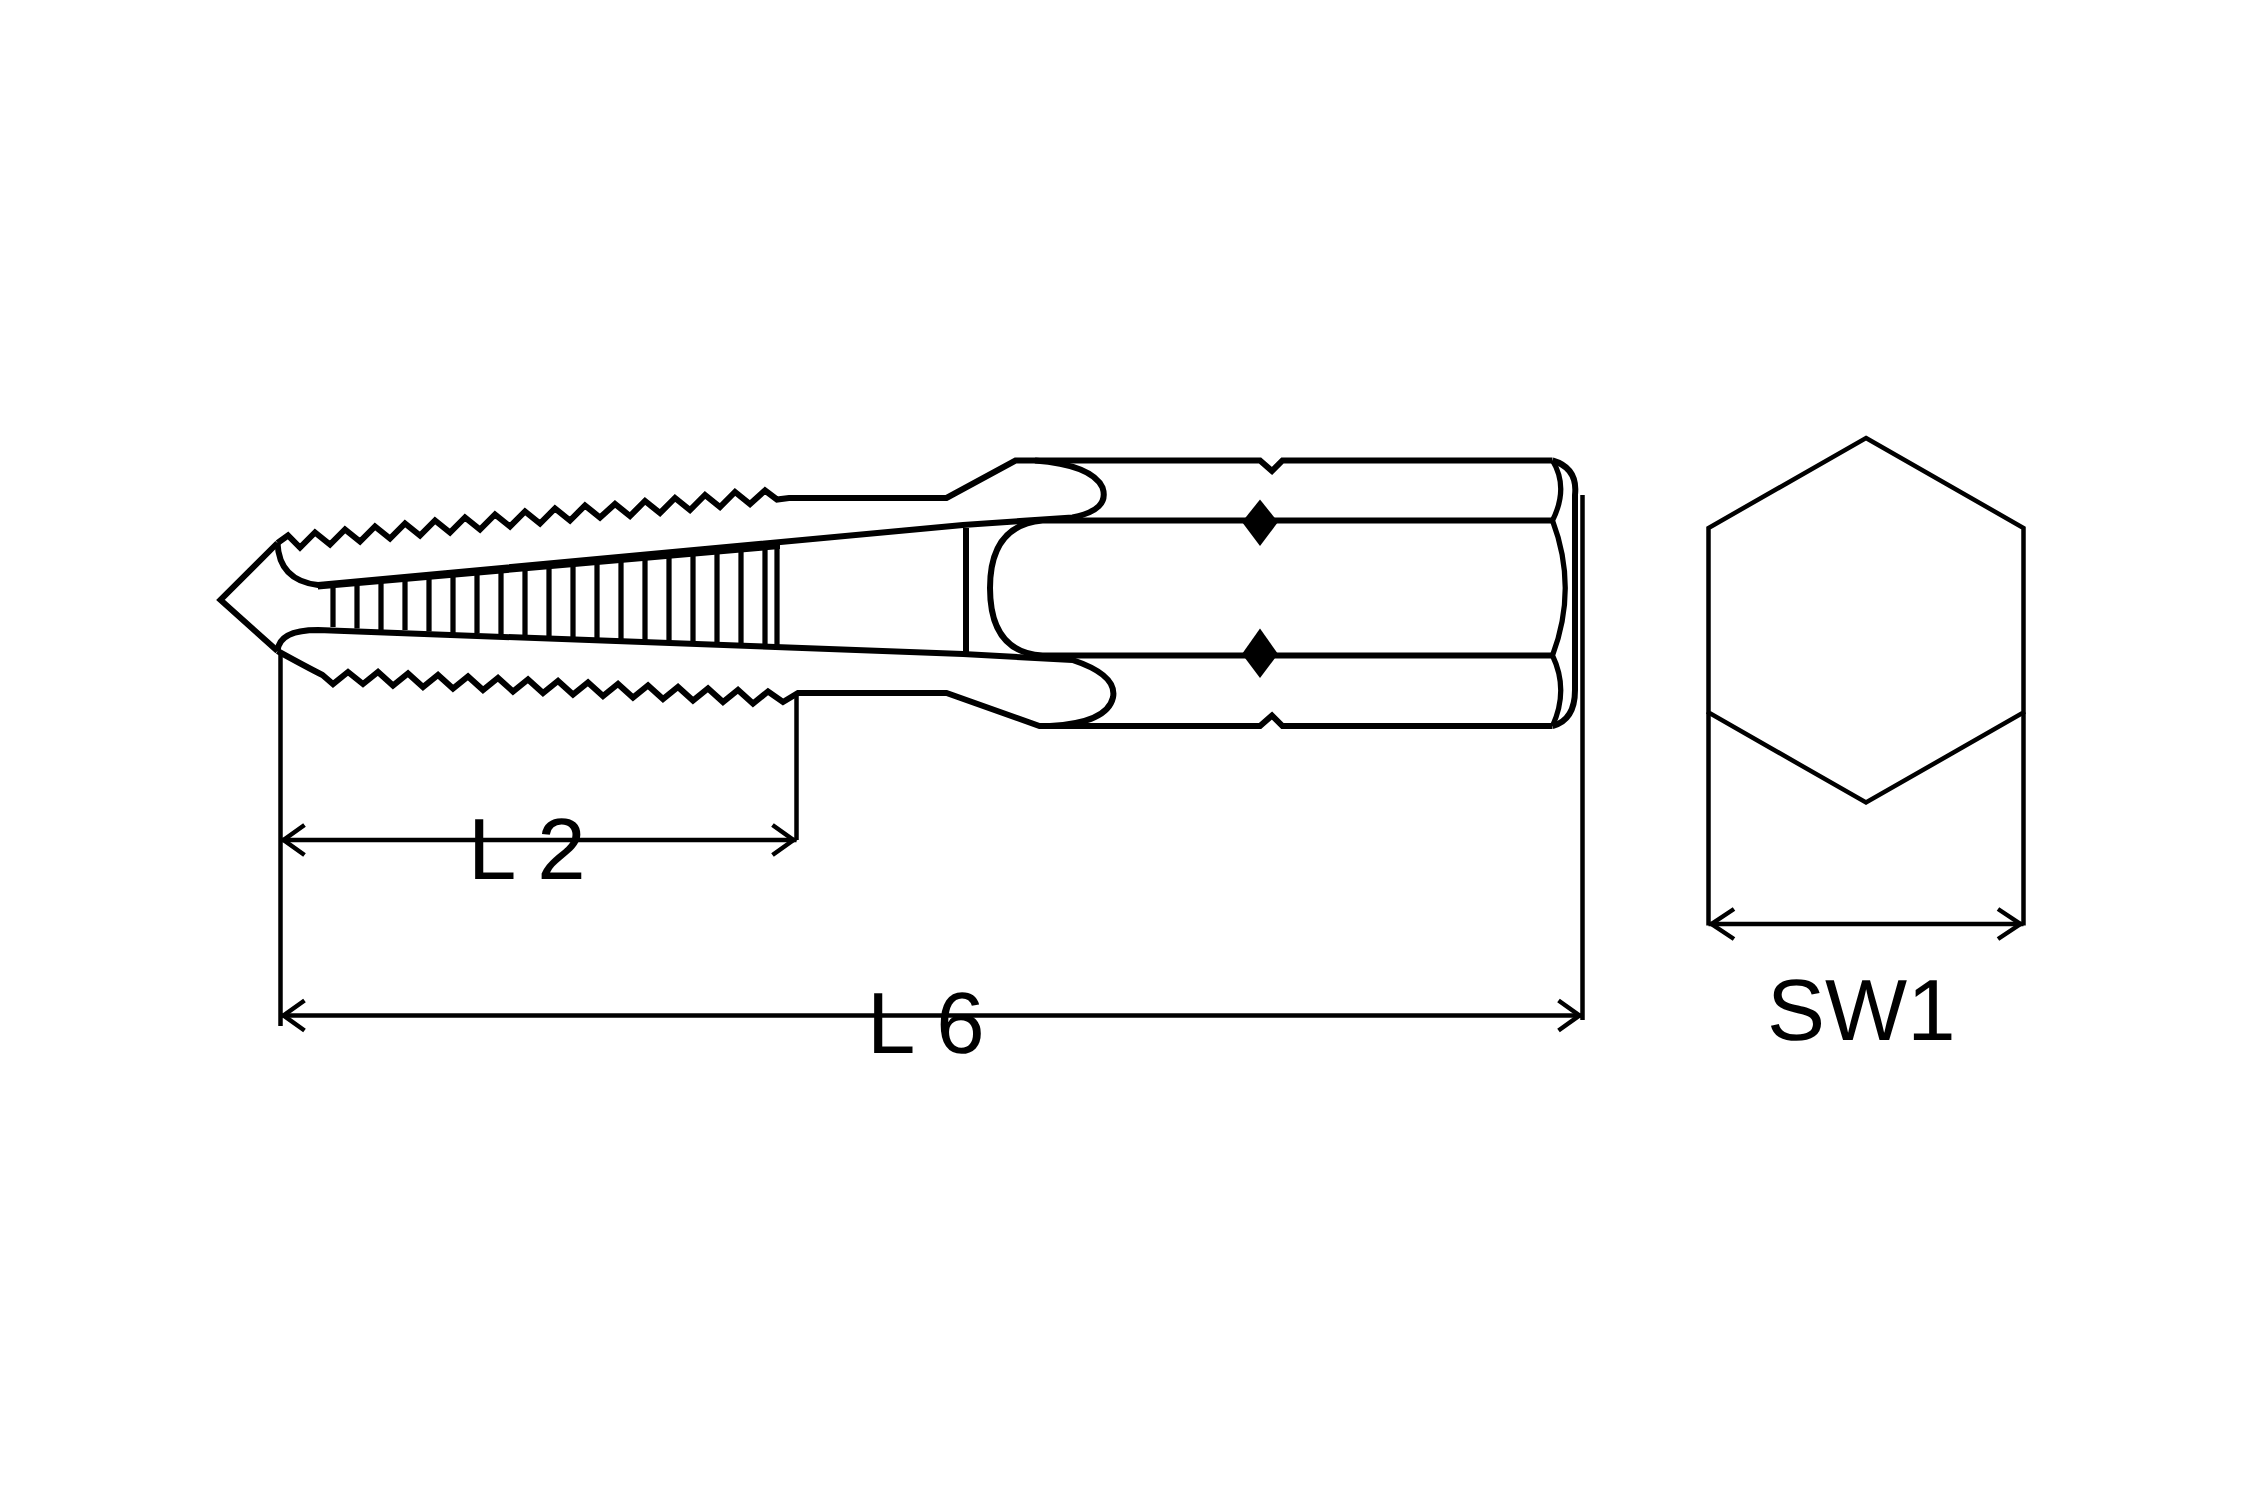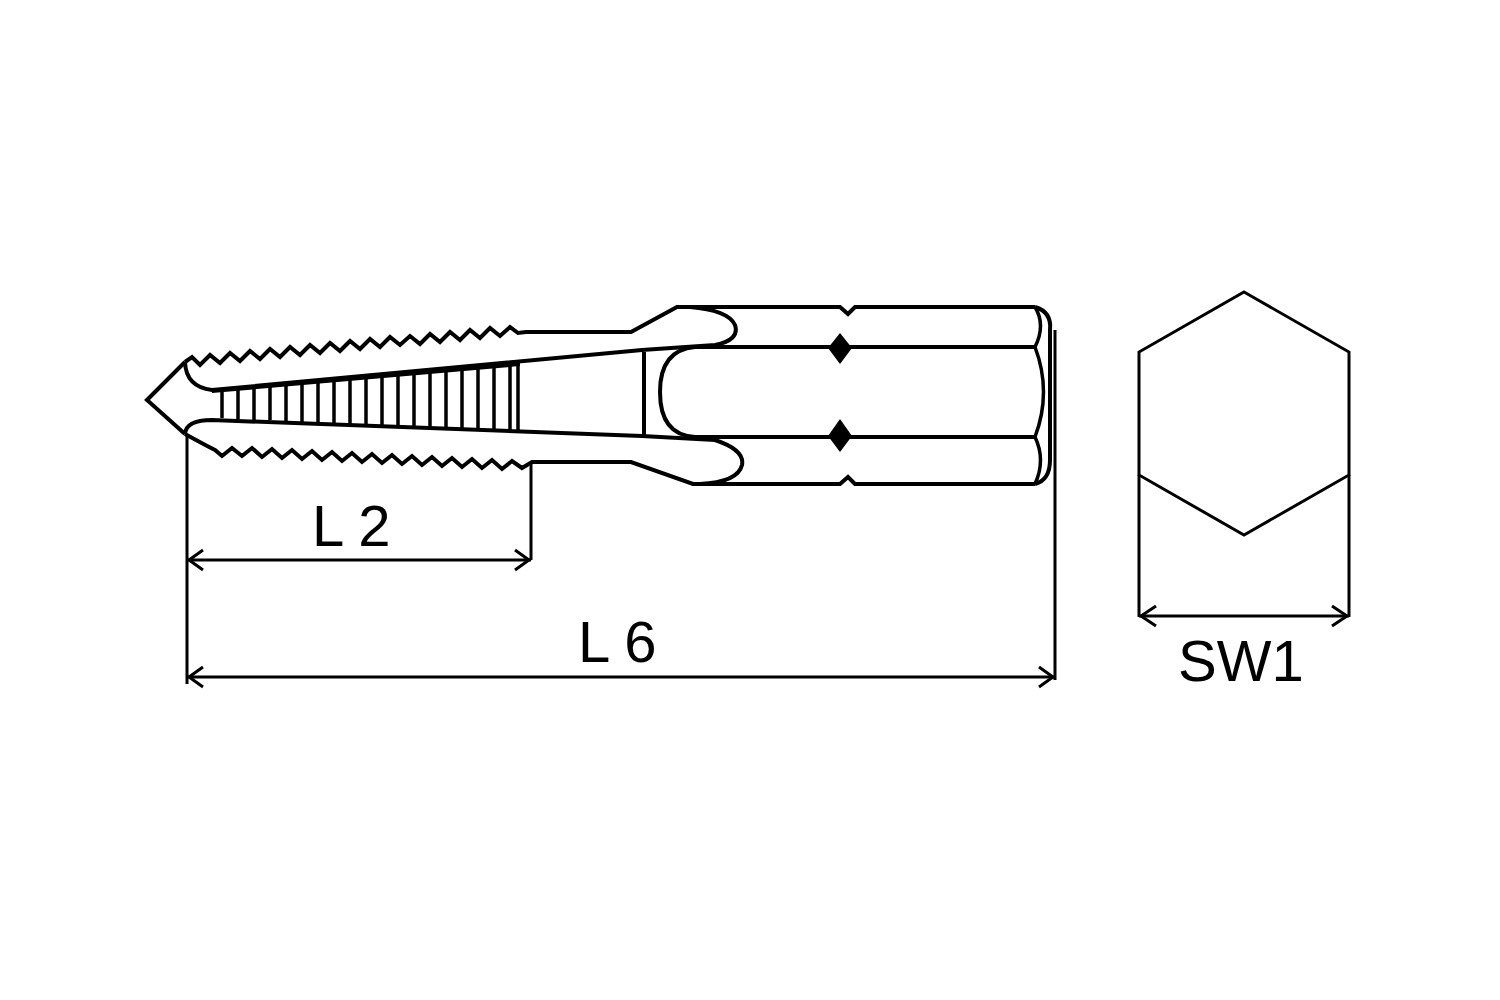--- a/index.html
+++ b/index.html
@@ -1,21 +1,21 @@
 <!DOCTYPE html>
 <html><head>
 <meta charset="utf-8">
 <style>
   html, body { margin: 0; padding: 0; background: #ffffff; }
   body { width: 1500px; height: 1000px; overflow: hidden; position: relative; font-family: "Liberation Sans", sans-serif; }
   svg { position: absolute; left: 0; top: 0; }
   .ln { fill: none; stroke: #000; stroke-width: 4; stroke-linejoin: miter; stroke-linecap: butt; }
   .thin { fill: none; stroke: #000; stroke-width: 3.5; }
   .dim { fill: none; stroke: #000; stroke-width: 3; }
-  .lbl { position: absolute; font-family: "Liberation Sans", sans-serif; font-size: 58px; color: #000; line-height: 1; white-space: pre; }
+  .lbl { position: absolute; font-family: "Liberation Sans", sans-serif; font-size: 58px; color: #000; line-height: 1; white-space: pre; margin-top: 41px; }
 </style>
 </head>
 <body>
 
 <svg width="1500" height="1000" viewBox="0 0 1500 1000">
   <g>
 
     <path class="ln" d="M185,362 L147,400 L185,434"></path>
 
     <path class="ln" d="M185,362 L192,357 L200,365 L210,355 L220,363 L230,353 L240,361 L250,351 L260,359 L270,349 L280,357 L290,347 L300,355 L310,345 L320,353 L330,343 L340,351 L350,341 L360,349 L370,339 L380,347 L390,337 L400,345 L410,336 L420,344 L430,334 L440,342 L450,332 L460,340 L470,330 L480,338 L490,328 L500,336 L510,327 L518,333 L526,332 L631,332 L677,307 L840,307 L848,314 L855,307 L1035,307"></path>
@@ -80,13 +80,13 @@
     <line class="dim" x1="1139" y1="475" x2="1139" y2="617"></line>
     <line class="dim" x1="1349" y1="475" x2="1349" y2="617"></line>
     <line class="dim" x1="1139" y1="616" x2="1349" y2="616"></line>
     <path class="dim" d="M1156,606 L1141,616 L1156,626"></path>
     <path class="dim" d="M1332,606 L1347,616 L1332,626"></path>
   </g>
 </svg>
 
 <div class="lbl" style="left:312px; top:497px;">L 2</div>
 <div class="lbl" style="left:578px; top:613px;">L 6</div>
-<div class="lbl" style="left:1178px; top:632px;text-align:right;">SW1</div>
+<div class="lbl" style="left:1178px; top:604px;text-align:right;">SW1</div>
 
 </body></html>

